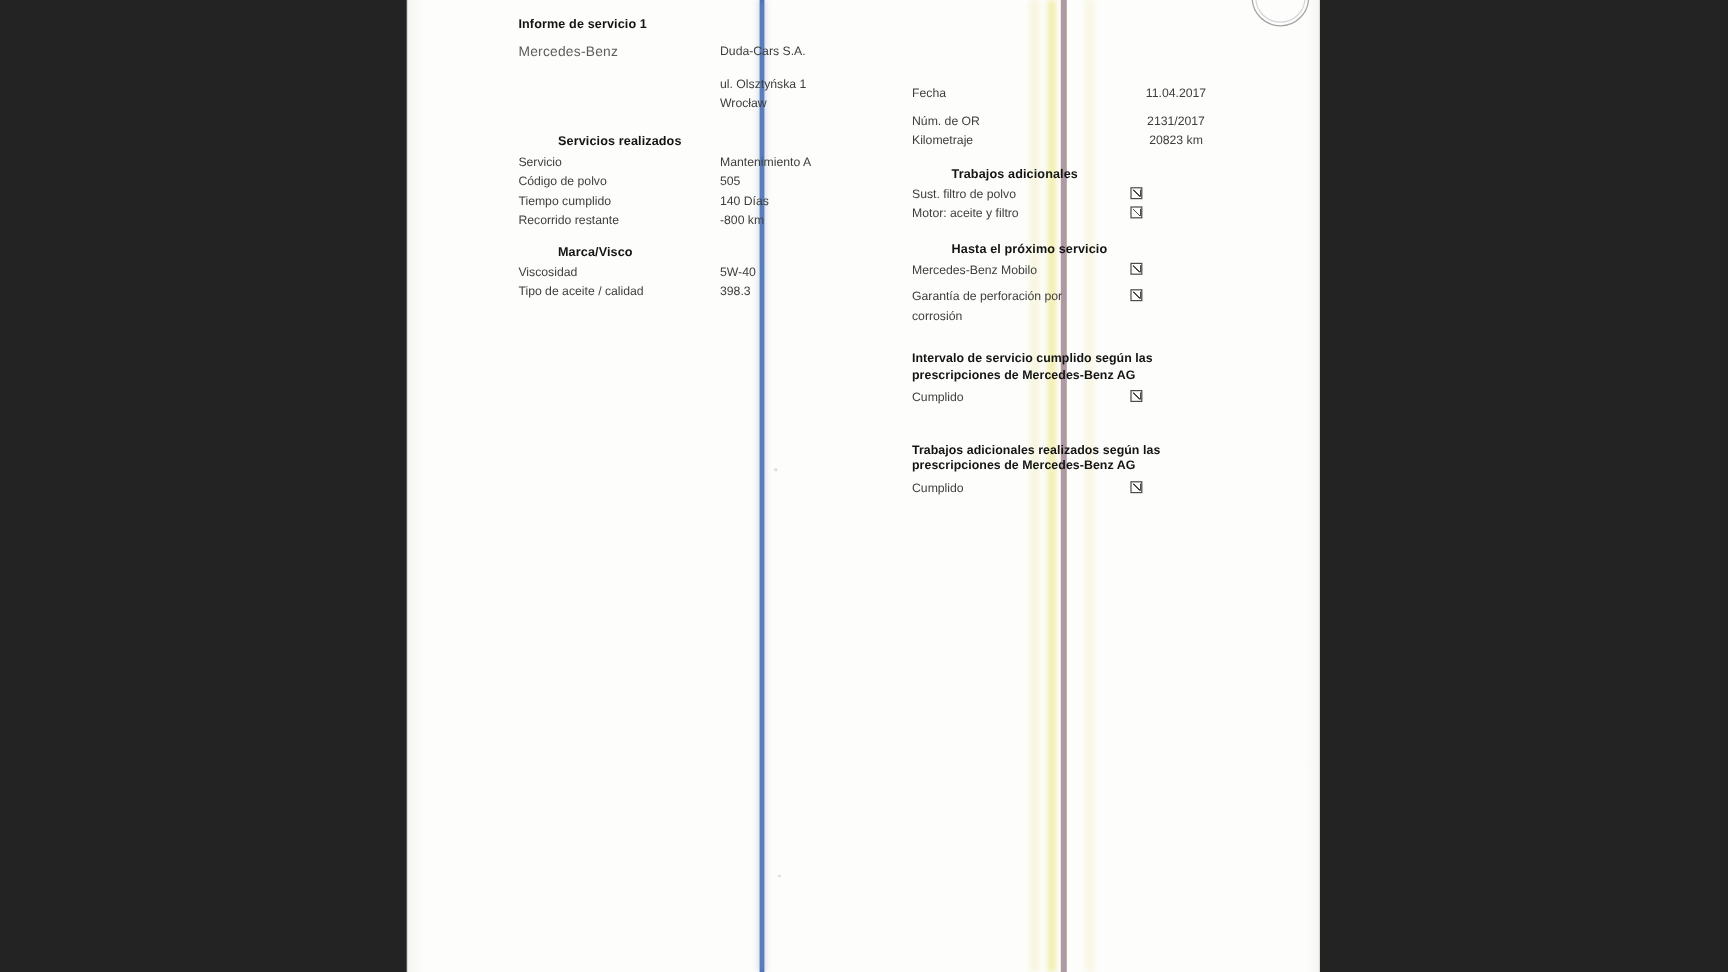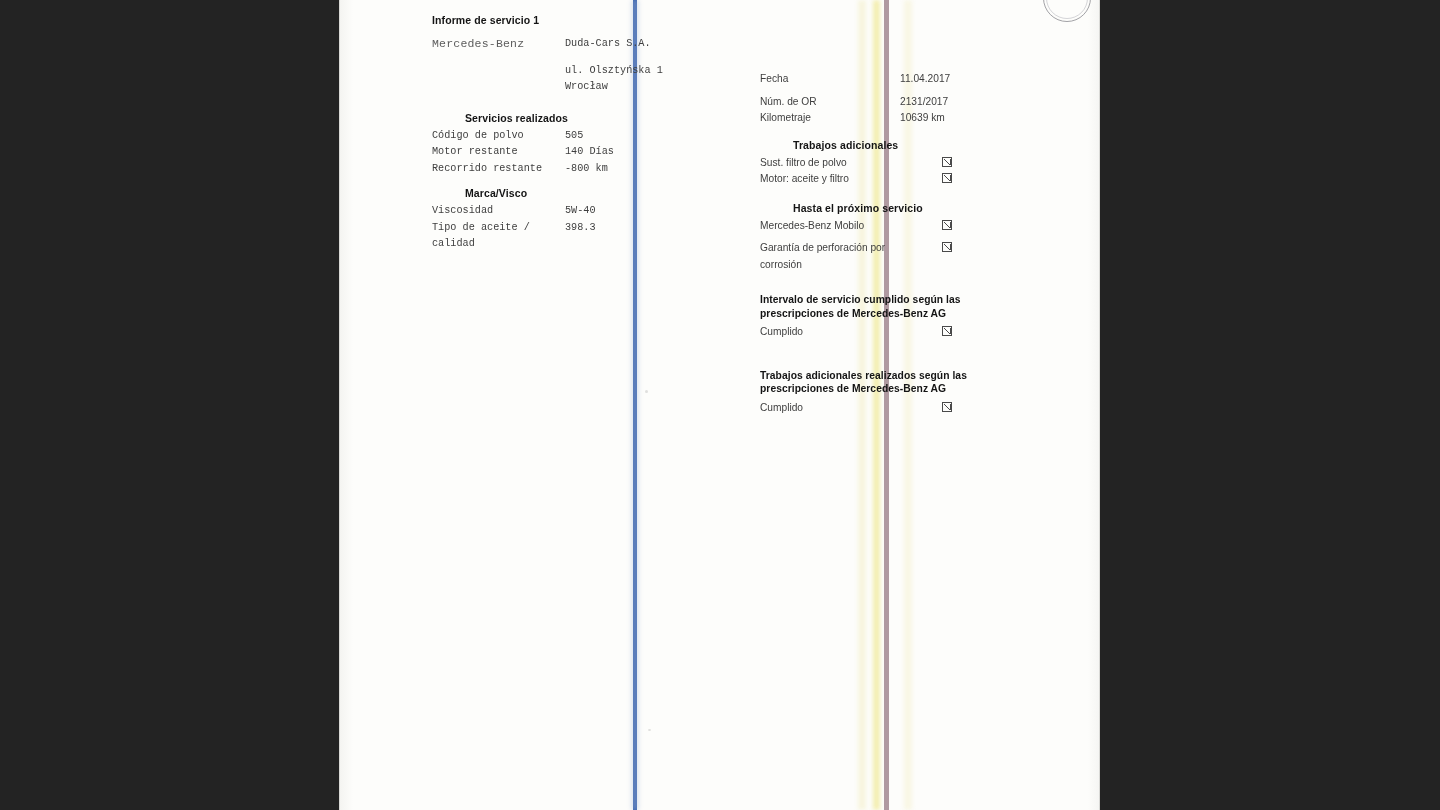--- a/index.html
+++ b/index.html
@@ -112,39 +112,38 @@
     font-weight: bold;
     color: #141414;
     letter-spacing: .1px;
     padding-left: 33px;
   }
   .row {
     display: flex;
     font-size: 10.2px;
     color: #3e3e3e;
     line-height: 16.5px;
-    font-family: Liberation Mono, monospace;
   }
   .row .lbl { width: 133px; flex: 0 0 133px; }
-  .row .val { flex: 1 1 auto; }
+  .row .val { flex: 1 1 auto; margin-left: 35px; }
 
   
   .crow {
     display: flex;
     align-items: flex-start;
     font-size: 10.2px;
     color: #3e3e3e;
     line-height: 16.5px;
   }
   .crow .lbl { width: 160px; flex: 0 0 160px; }
   .crow .box { margin-left: 22px; }
 
   .rrow { display: flex; font-size: 10.2px; color: #3e3e3e; line-height: 16.5px; }
   .rrow .lbl { width: 140px; flex: 0 0 140px; }
-  .rrow .val { flex: 1 1 auto; }
+  .rrow .val { flex: 1 1 auto; text-align: center; }
 
   .blockhead {
     font-size: 10.3px;
     font-weight: bold;
     color: #141414;
     line-height: 13.5px;
     letter-spacing: .05px;
   }
 
   
@@ -234,25 +233,29 @@
         <div class="row">
           <div class="lbl"></div>
           <div class="val">Wrocław</div>
         </div>
 
         <div class="sp16"></div>
         <div class="secthead">Servicios realizados</div>
         <div class="sp4"></div>
 
         <div class="row">
+          <div class="lbl">Servicio</div>
+          <div class="val">Mantenimiento A</div>
+        </div>
+        <div class="row">
           <div class="lbl">Código de polvo</div>
           <div class="val">505</div>
         </div>
         <div class="row">
-          <div class="lbl">Motor restante</div>
+          <div class="lbl">Tiempo cumplido</div>
           <div class="val">140 Días</div>
         </div>
         <div class="row">
           <div class="lbl">Recorrido restante</div>
           <div class="val">-800 km</div>
         </div>
 
         <div class="sp10"></div>
         <div class="secthead">Marca/Visco</div>
         <div class="sp4"></div>
@@ -277,21 +280,21 @@
           <div class="lbl">Fecha</div>
           <div class="val">11.04.2017</div>
         </div>
         <div class="sp6"></div>
         <div class="rrow">
           <div class="lbl">Núm. de OR</div>
           <div class="val">2131/2017</div>
         </div>
         <div class="rrow">
           <div class="lbl">Kilometraje</div>
-          <div class="val">10639 km</div>
+          <div class="val">20823 km</div>
         </div>
 
         <div class="sp12"></div>
         <div class="secthead">Trabajos adicionales</div>
         <div class="sp4"></div>
 
         <div class="crow">
           <div class="lbl">Sust. filtro de polvo</div>
           <div class="box"><span class="cb"></span></div>
         </div>

